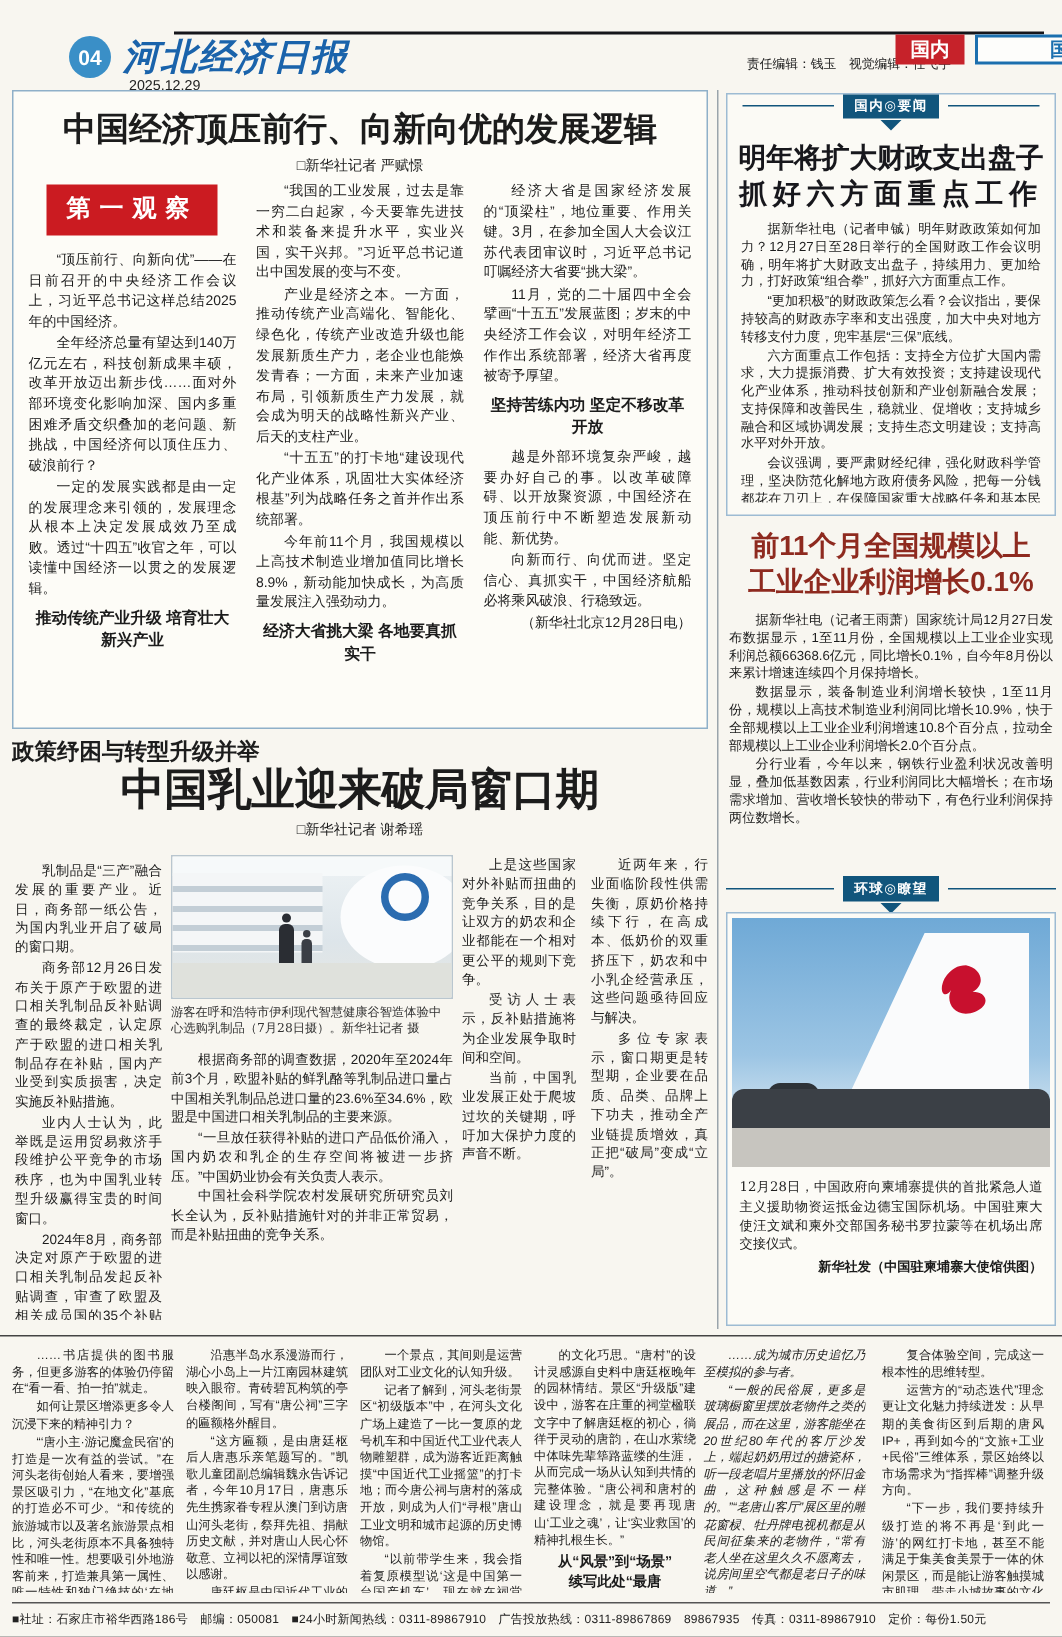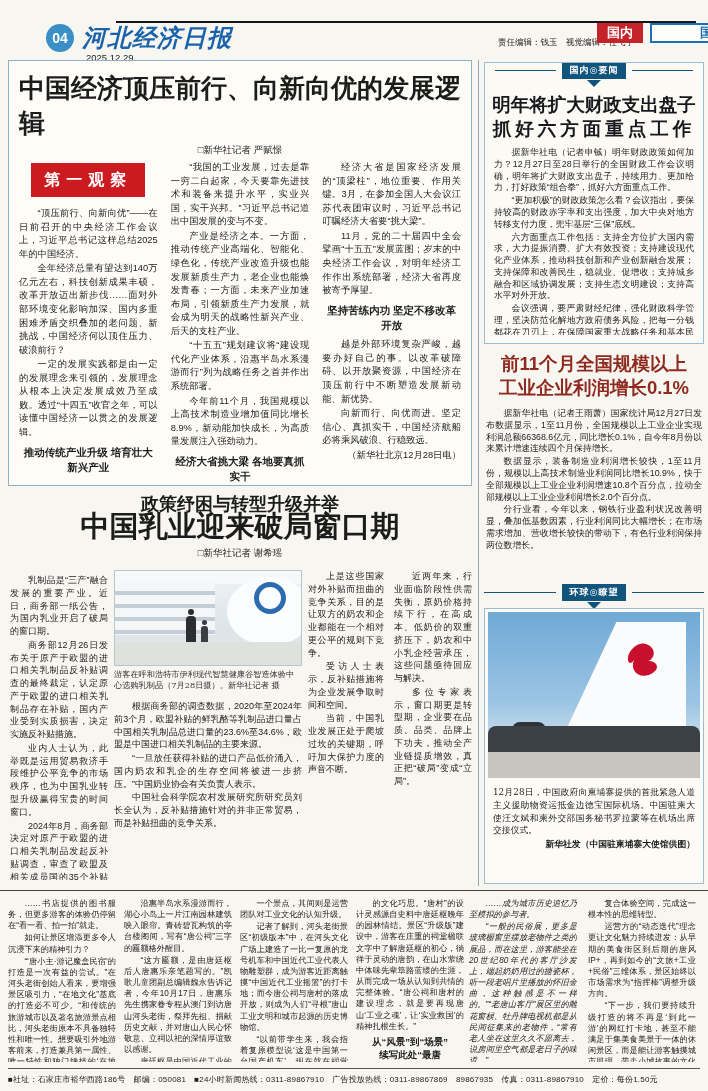--- a/index.html
+++ b/index.html
@@ -13,31 +13,31 @@
   .masthead{left:82px;top:22px;font-family:"DejaVu Serif","Liberation Serif",serif;
             font-style:italic;font-weight:bold;font-size:24px;color:#1a63ab;letter-spacing:1px;}
   .date{left:86px;top:52px;font-size:9.5px;color:#222;}
   .editors{left:498px;top:37px;font-size:8.5px;color:#222;}
   .tab{top:23px;width:46px;height:20px;font-size:13px;font-weight:bold;text-align:center;line-height:20px;}
   .tab-dom{left:597px;background:#c6222a;color:#fff;}
   .tab-int{left:650px;background:#fdfdfb;color:#1b6fae;border:2px solid #1b6fae;width:42px;height:16px;line-height:16px;padding-left:40px;}
   
   .main-box{left:8px;top:60px;width:464px;height:426px;border:1px solid #8fb0c9;background:#fdfcf7;
             padding:6px 10px;box-sizing:border-box;overflow:hidden;}
-  .main-box h1{margin:4px 0 2px;font-size:26px;font-weight:900;letter-spacing:0;}
+  .main-box h1{margin:4px 0 2px;font-size:22px;font-weight:900;text-align:center;letter-spacing:0;}
   .byline{font-size:9.5px;text-align:center;color:#222;margin:3px 0 4px;}
   .cols3{margin-top:4px;height:330px;column-count:3;column-gap:13px;font-size:9.3px;line-height:1.46;overflow:hidden;}
   .guancha{width:114px;height:34px;background:#cb1b21;color:#fff;font-size:16px;font-weight:bold;
            letter-spacing:6px;line-height:34px;text-align:center;margin:2px auto 10px;}
   .para{margin:0 0 1px;text-indent:2em;text-align:justify;}
   h4.sub{margin:5px 0;text-align:center;font-size:10.5px;}
   .para.right{text-align:right;text-indent:0;}
   
   .ruye{left:8px;top:490px;width:464px;height:396px;overflow:hidden;}
-  .kicker{left:0;top:2px;width:464px;text-align:center;font-size:18px;font-weight:bold;}
+  .kicker{left:0;top:2px;width:464px;font-size:15px;font-weight:bold;}
   .ruye h2{position:absolute;left:0;top:17px;width:464px;margin:0;text-align:center;font-size:29px;font-weight:900;}
   .ruye .byline2{position:absolute;left:0;top:57px;width:464px;text-align:center;font-size:9.5px;}
   .col{position:absolute;font-size:9px;line-height:1.42;overflow:hidden;text-align:justify;}
   .r-c1{left:2px;top:84px;width:98px;height:306px;}
   .r-photo{left:106px;top:80px;width:188px;height:96px;overflow:hidden;border:1px solid #b9c6cf;box-sizing:border-box;}
   .r-cap{left:106px;top:179px;width:188px;height:27px;font-size:8.2px;line-height:1.3;color:#333;
          font-family:"DejaVu Serif","Liberation Serif",serif;overflow:hidden;}
   .r-cA{left:106px;top:210px;width:188px;height:176px;}
   .r-c4{left:300px;top:80px;width:76px;height:306px;}
   .r-c5{left:386px;top:80px;width:78px;height:306px;}
@@ -110,21 +110,21 @@
     <h1>中国经济顶压前行、向新向优的发展逻辑</h1>
     <div class="byline">□新华社记者 严赋憬</div>
     <div class="cols3">
       <div class="guancha">第一观察</div>
     <p class="para">“顶压前行、向新向优”——在日前召开的中央经济工作会议上，习近平总书记这样总结2025年的中国经济。</p>
         <p class="para">全年经济总量有望达到140万亿元左右，科技创新成果丰硕，改革开放迈出新步伐……面对外部环境变化影响加深、国内多重困难矛盾交织叠加的老问题、新挑战，中国经济何以顶住压力、破浪前行？</p>
         <p class="para">一定的发展实践都是由一定的发展理念来引领的，发展理念从根本上决定发展成效乃至成败。透过“十四五”收官之年，可以读懂中国经济一以贯之的发展逻辑。</p>
         <h4 class="sub">推动传统产业升级 培育壮大新兴产业</h4>
         <p class="para">“我国的工业发展，过去是靠一穷二白起家，今天要靠先进技术和装备来提升水平，实业兴国，实干兴邦。”习近平总书记道出中国发展的变与不变。</p>
         <p class="para">产业是经济之本。一方面，推动传统产业高端化、智能化、绿色化，传统产业改造升级也能发展新质生产力，老企业也能焕发青春；一方面，未来产业加速布局，引领新质生产力发展，就会成为明天的战略性新兴产业、后天的支柱产业。</p>
-        <p class="para">“十五五”规划建议将“建设现代化产业体系，沿惠半岛水系漫游而行”列为战略任务之首并作出系统部署。</p>
+        <p class="para">“十五五”的打卡地“建设现代化产业体系，巩固壮大实体经济根基”列为战略任务之首并作出系统部署。</p>
         <p class="para">今年前11个月，我国规模以上高技术制造业增加值同比增长8.9%，新动能加快成长，为高质量发展注入强劲动力。</p>
         <h4 class="sub">经济大省挑大梁 各地要真抓实干</h4>
         <p class="para">经济大省是国家经济发展的“顶梁柱”，地位重要、作用关键。3月，在参加全国人大会议江苏代表团审议时，习近平总书记叮嘱经济大省要“挑大梁”。</p>
         <p class="para">11月，党的二十届四中全会擘画“十五五”发展蓝图；岁末的中央经济工作会议，对明年经济工作作出系统部署，经济大省再度被寄予厚望。</p>
         <h4 class="sub">坚持苦练内功 坚定不移改革开放</h4>
         <p class="para">越是外部环境复杂严峻，越要办好自己的事。以改革破障碍、以开放聚资源，中国经济在顶压前行中不断塑造发展新动能、新优势。</p>
         <p class="para">向新而行、向优而进。坚定信心、真抓实干，中国经济航船必将乘风破浪、行稳致远。</p>
         <p class="para right">（新华社北京12月28日电）</p>
       </div>
   </div>

